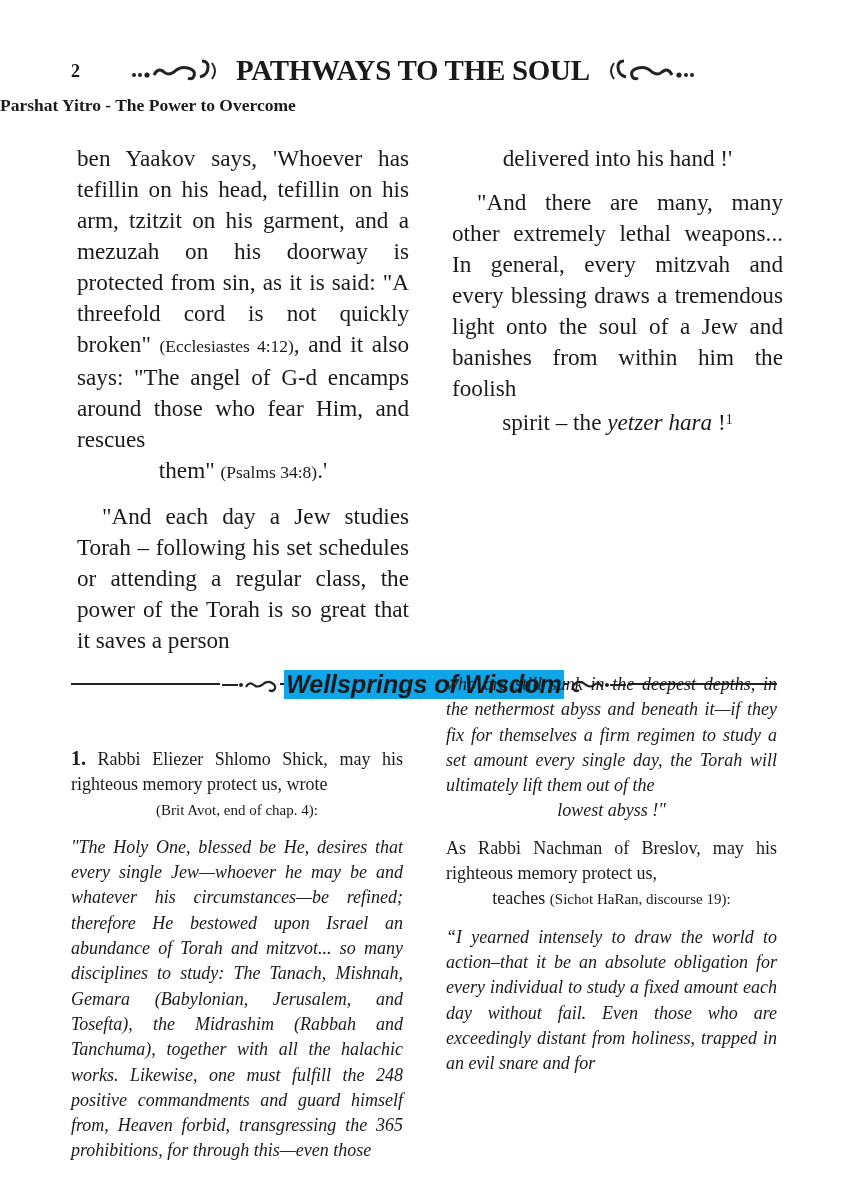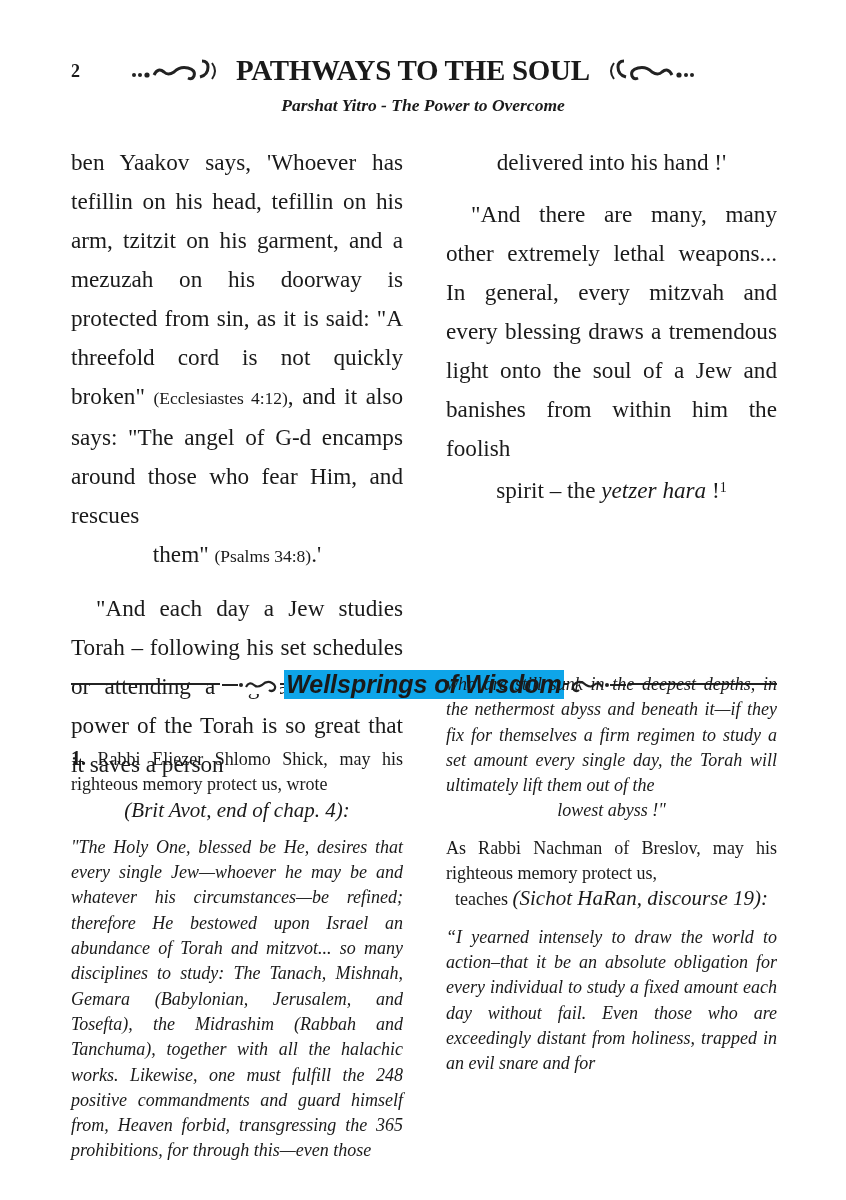--- a/index.html
+++ b/index.html
@@ -1,42 +1,42 @@
 <!DOCTYPE html>
 <html><head>
 <meta charset="utf-8">
 <style>
   html, body { margin: 0; padding: 0; background: #ffffff; }
   body { width: 846px; height: 1200px; position: relative; overflow: hidden; color: #1a1a1a; font-family: "Liberation Serif", serif; }
   .page-number { position: absolute; left: 71px; top: 61px; font-size: 18px; font-weight: bold; }
   .header { position: absolute; left: 130px; top: 50px; width: 590px; height: 40px; display: flex; align-items: center; justify-content: flex-start; gap: 14px; }
   .header-title { font-size: 29px; font-weight: bold; letter-spacing: -0.3px; white-space: nowrap; }
   .orn { display: inline-block; width: 92px; height: 26px; }
-  .subtitle { position: absolute; left: 0; width: 846px; top: 95px; text-align: center; font-size: 17.5px; font-weight: bold; font-style: italic; }
-  .col { position: absolute; font-size: 23.2px; line-height: 39px; text-align: justify; }
+  .subtitle { position: absolute; left: 0; width: 846px; top: 95px; font-size: 17.5px; font-weight: bold; }
+  .col { position: absolute; font-size: 23.2px; line-height: 31px; text-align: justify; margin-left: 6px; }
   .col p { margin: 0; }
   .col-left { left: 71px; top: 143px; width: 332px; }
   .col-right { left: 446px; top: 143px; width: 331px; }
   .center-last { text-align: center; }
   .indent { text-indent: 25px; }
   .gap { height: 13px; }
   .cite { font-size: 17.5px; }
   .sup { font-size: 14px; vertical-align: 6px; }
   .divider { position: absolute; left: 71px; top: 670px; width: 706px; height: 30px; }
   .divider-line { position: absolute; top: 13px; height: 1.5px; background: #222; }
   .divider-label { position: absolute; left: 0; right: 0; top: 0; display: flex; justify-content: center; align-items: center; gap: 4px; }
   .divider-text { font-family: Liberation Sans, sans-serif; font-style: italic; font-weight: bold; font-size: 25px; background: #0ea5e9; padding: 0 2px; }
   .orn-small { width: 60px; height: 18px; display: inline-block; background: #fff; }
   .fn { position: absolute; font-size: 18px; line-height: 25.3px; text-align: justify; }
   .fn p { margin: 0; }
   .fn-left { left: 71px; top: 702px; width: 332px; margin-top: 44px; }
   .fn-right { left: 446px; top: 672px; width: 331px; }
   .fn .it { font-style: italic; }
   .fn .num { font-weight: bold; font-size: 20px; }
-  .fn .cite-sm { font-size: 21px; font-style: italic; }
+  .fn .cite-sm { font-size: 15px; }
   .fn .cite-it { font-size: 18px; font-style: italic; }
   .fn-gap { height: 12px; }
 </style>
 </head>
 <body>
 
 <div class="page-number">2</div>
 
 <div class="header">
   <svg class="orn" viewBox="0 0 92 26">

